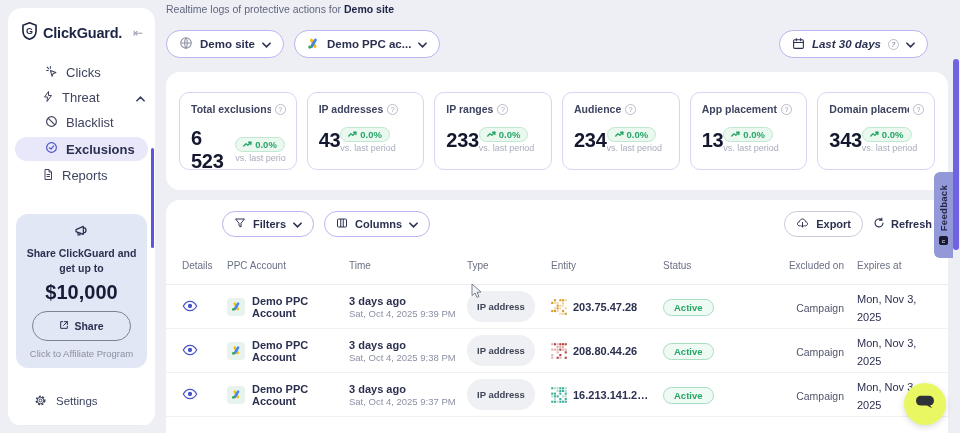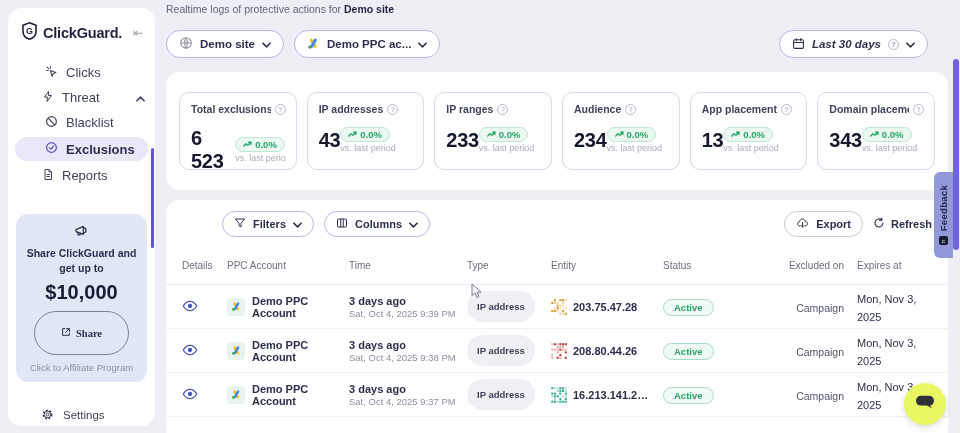--- a/index.html
+++ b/index.html
@@ -15,23 +15,23 @@
   .collapse-icon { color:#9ba0b2; font-size:12px; cursor:pointer; padding-right:2px; }
   .nav { margin-top:6px; position:relative; }
   .nav-item { height:25px; display:flex; align-items:center; gap:8px; padding:0 10px 0 34px; font-size:13px; color:#3e445f; cursor:pointer; }
   .nav-item.indent { padding-left:37px; }
   .nav-item .chev { margin-left:auto; }
   .nav-item.selected { background:#e9e8fb; border-radius:999px; margin:2px 7px; height:24px; padding-left:30px; color:#2b3050; font-weight:bold; }
   .nav-scrollbar { position:absolute; right:1px; top:88px; width:3px; height:100px; background:#5d55e0; border-radius:2px; }
   .promo { margin:26px 8px 0 8px; background:#e2e7f5; border-radius:12px; padding:10px 8px 9px 8px; text-align:center; }
   .promo-line1 { font-size:10.5px; font-weight:bold; color:#2b3050; line-height:1.45; margin-top:4px; }
   .promo-amount { font-size:20px; font-weight:bold; color:#171c38; margin:5px 0 7px 0; }
-  .promo-share-btn { display:inline-flex; align-items:center; gap:5px; border:1px solid #7d8296; border-radius:999px; background:transparent; padding:15px 26px; font-size:10.5px; font-weight:bold; color:#2b3050; cursor:pointer; font-family:Liberation Serif, serif; }
+  .promo-share-btn { display:inline-flex; align-items:center; gap:5px; border:1px solid #7d8296; border-radius:999px; background:transparent; padding:8px 26px; font-size:10.5px; font-weight:bold; color:#2b3050; cursor:pointer; font-family:Liberation Sans, sans-serif; }
   .promo-caption { font-size:9.5px; color:#8b90a3; margin-top:7px; }
-  .settings-row { display:flex; align-items:center; gap:9px; padding:0 10px 0 33px; height:24px; margin-top:21px; font-size:11.5px; color:#3e445f; cursor:pointer; }
+  .settings-row { display:flex; align-items:center; gap:9px; padding:0 10px 0 26px; height:24px; margin-top:21px; font-size:11.5px; color:#3e445f; cursor:pointer; }
   .sb-divider { height:1px; background:#e9ebf1; margin:12px 0 0 0; }
   .user-row { display:flex; align-items:center; gap:7px; padding:10px 8px 0 11px; cursor:pointer; }
 
   
   .main { position:absolute; left:162px; top:0; right:0; bottom:0; }
   .subtitle { position:absolute; left:4px; top:3px; font-size:10.5px; color:#61667d; }
   .subtitle b { color:#1e2444; }
   .filter-row { position:absolute; left:4px; top:30px; right:32px; height:28px; display:flex; align-items:center; gap:10px; }
   .pill { display:inline-flex; align-items:center; gap:7px; height:28px; padding:0 12px; background:#fff; border:1px solid #bcb5ee; border-radius:999px; font-size:11.5px; font-weight:bold; color:#2b3050; cursor:pointer; }
   .pill.right { margin-left:auto;font-style:italic; }

